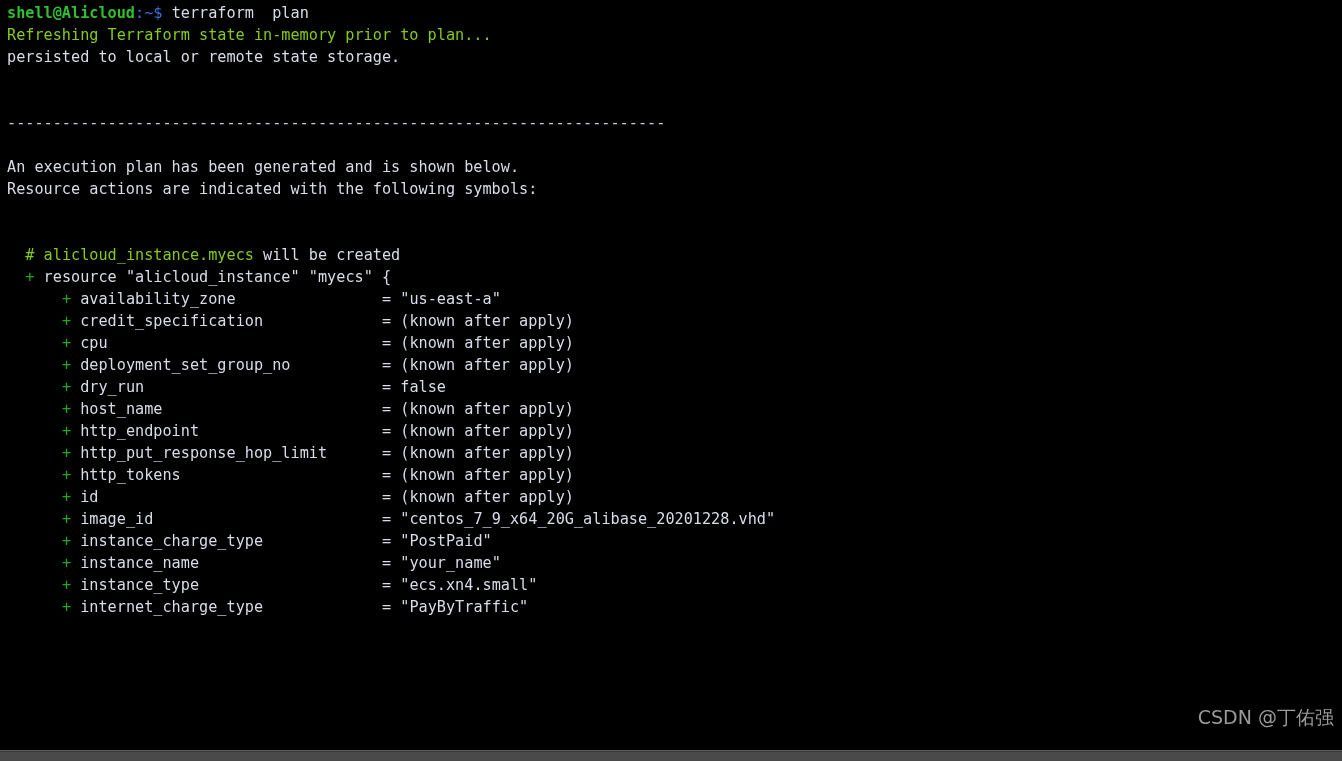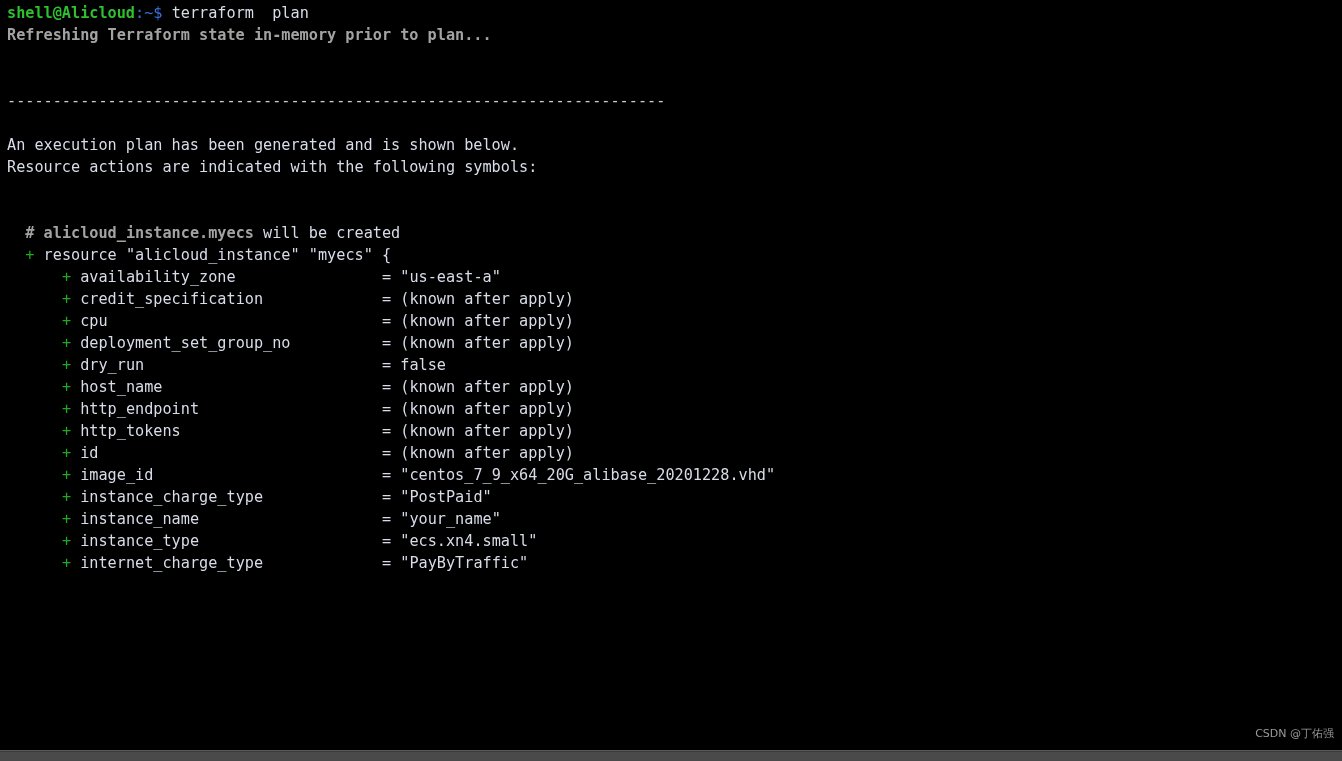--- a/index.html
+++ b/index.html
@@ -41,21 +41,21 @@
     height: 22px;
     white-space: pre;
     color: #d8dce8;
     letter-spacing: 0px;
   }
 
   .line.blank { color: transparent; }
   .c-green-bold { color: #2fbf2f; font-weight: bold; }
   .c-blue       { color: #3a6fd8; }
   .c-white      { color: #d8dce8; }
-  .c-white-bold { color: #a3a3a3; font-weight: bold; }
+  .c-white-bold { color: #84cc16; font-weight: normal; }
   .c-plus       { color: #1faa1f; }
   .c-dim        { color: #c8ccd8; }
 
   
   #scrollbar-track {
     position: absolute;
     left: 0;
     bottom: 0;
     width: 1342px;
     height: 11px;
@@ -68,41 +68,42 @@
     left: 0;
     top: 1px;
     height: 10px;
     width: 1342px;
     background: #4a4a4a;
   }
 
   #watermark {
     position: absolute;
     right: 8px;
-    bottom: 20px;
+    bottom: 30px;
     font-family: "DejaVu Sans", "Liberation Sans", sans-serif;
-    font-size: 11px;
+    font-size: 19px;
     color: #9a9a9a;
     white-space: pre;
     pointer-events: none;
     text-align: center;
   }
 </style>
 </head>
 <body>
 
 <div id="terminal">
 
   <div id="screen">
 
     <div class="line"><span class="c-green-bold">shell@Alicloud</span><span class="c-blue">:</span><span class="c-blue">~</span><span class="c-blue">$</span><span class="c-white"> terraform  plan</span></div>
 
     <div class="line"><span class="c-white-bold">Refreshing Terraform state in-memory prior to plan...</span></div>
 
 
+    <div class="line"><span class="c-white">persisted to local or remote state storage.</span></div>
 
     <div class="line blank">&nbsp;</div>
     <div class="line blank">&nbsp;</div>
 
     <div class="line"><span class="c-dim">------------------------------------------------------------------------</span></div>
 
     <div class="line blank">&nbsp;</div>
 
     <div class="line"><span class="c-white">An execution plan has been generated and is shown below.</span></div>
 
@@ -119,20 +120,21 @@
     <div class="line"><span class="c-white">  </span><span class="c-plus">+</span><span class="c-white"> </span><span class="c-white">resource</span><span class="c-white"> </span><span class="c-white">"alicloud_instance"</span><span class="c-white"> </span><span class="c-white">"myecs"</span><span class="c-white"> </span><span class="c-white">{</span></div>
 
     <div id="attr-lines">
         <div class="line"><span class="c-white">      </span><span class="c-plus">+</span><span class="c-white"> </span><span class="c-white">availability_zone</span><span class="c-white">                </span><span class="c-white">= </span><span class="c-white">"us-east-a"</span></div>
         <div class="line"><span class="c-white">      </span><span class="c-plus">+</span><span class="c-white"> </span><span class="c-white">credit_specification</span><span class="c-white">             </span><span class="c-white">= </span><span class="c-white">(known after apply)</span></div>
         <div class="line"><span class="c-white">      </span><span class="c-plus">+</span><span class="c-white"> </span><span class="c-white">cpu</span><span class="c-white">                              </span><span class="c-white">= </span><span class="c-white">(known after apply)</span></div>
         <div class="line"><span class="c-white">      </span><span class="c-plus">+</span><span class="c-white"> </span><span class="c-white">deployment_set_group_no</span><span class="c-white">          </span><span class="c-white">= </span><span class="c-white">(known after apply)</span></div>
         <div class="line"><span class="c-white">      </span><span class="c-plus">+</span><span class="c-white"> </span><span class="c-white">dry_run</span><span class="c-white">                          </span><span class="c-white">= </span><span class="c-white">false</span></div>
         <div class="line"><span class="c-white">      </span><span class="c-plus">+</span><span class="c-white"> </span><span class="c-white">host_name</span><span class="c-white">                        </span><span class="c-white">= </span><span class="c-white">(known after apply)</span></div>
         <div class="line"><span class="c-white">      </span><span class="c-plus">+</span><span class="c-white"> </span><span class="c-white">http_endpoint</span><span class="c-white">                    </span><span class="c-white">= </span><span class="c-white">(known after apply)</span></div>
+        <div class="line"><span class="c-white">      </span><span class="c-plus">+</span><span class="c-white"> </span><span class="c-white">http_put_response_hop_limit</span><span class="c-white">      </span><span class="c-white">= </span><span class="c-white">(known after apply)</span></div>
         <div class="line"><span class="c-white">      </span><span class="c-plus">+</span><span class="c-white"> </span><span class="c-white">http_tokens</span><span class="c-white">                      </span><span class="c-white">= </span><span class="c-white">(known after apply)</span></div>
         <div class="line"><span class="c-white">      </span><span class="c-plus">+</span><span class="c-white"> </span><span class="c-white">id</span><span class="c-white">                               </span><span class="c-white">= </span><span class="c-white">(known after apply)</span></div>
         <div class="line"><span class="c-white">      </span><span class="c-plus">+</span><span class="c-white"> </span><span class="c-white">image_id</span><span class="c-white">                         </span><span class="c-white">= </span><span class="c-white">"centos_7_9_x64_20G_alibase_20201228.vhd"</span></div>
         <div class="line"><span class="c-white">      </span><span class="c-plus">+</span><span class="c-white"> </span><span class="c-white">instance_charge_type</span><span class="c-white">             </span><span class="c-white">= </span><span class="c-white">"PostPaid"</span></div>
         <div class="line"><span class="c-white">      </span><span class="c-plus">+</span><span class="c-white"> </span><span class="c-white">instance_name</span><span class="c-white">                    </span><span class="c-white">= </span><span class="c-white">"your_name"</span></div>
         <div class="line"><span class="c-white">      </span><span class="c-plus">+</span><span class="c-white"> </span><span class="c-white">instance_type</span><span class="c-white">                    </span><span class="c-white">= </span><span class="c-white">"ecs.xn4.small"</span></div>
         <div class="line"><span class="c-white">      </span><span class="c-plus">+</span><span class="c-white"> </span><span class="c-white">internet_charge_type</span><span class="c-white">             </span><span class="c-white">= </span><span class="c-white">"PayByTraffic"</span></div>
       </div>
 
   </div>

